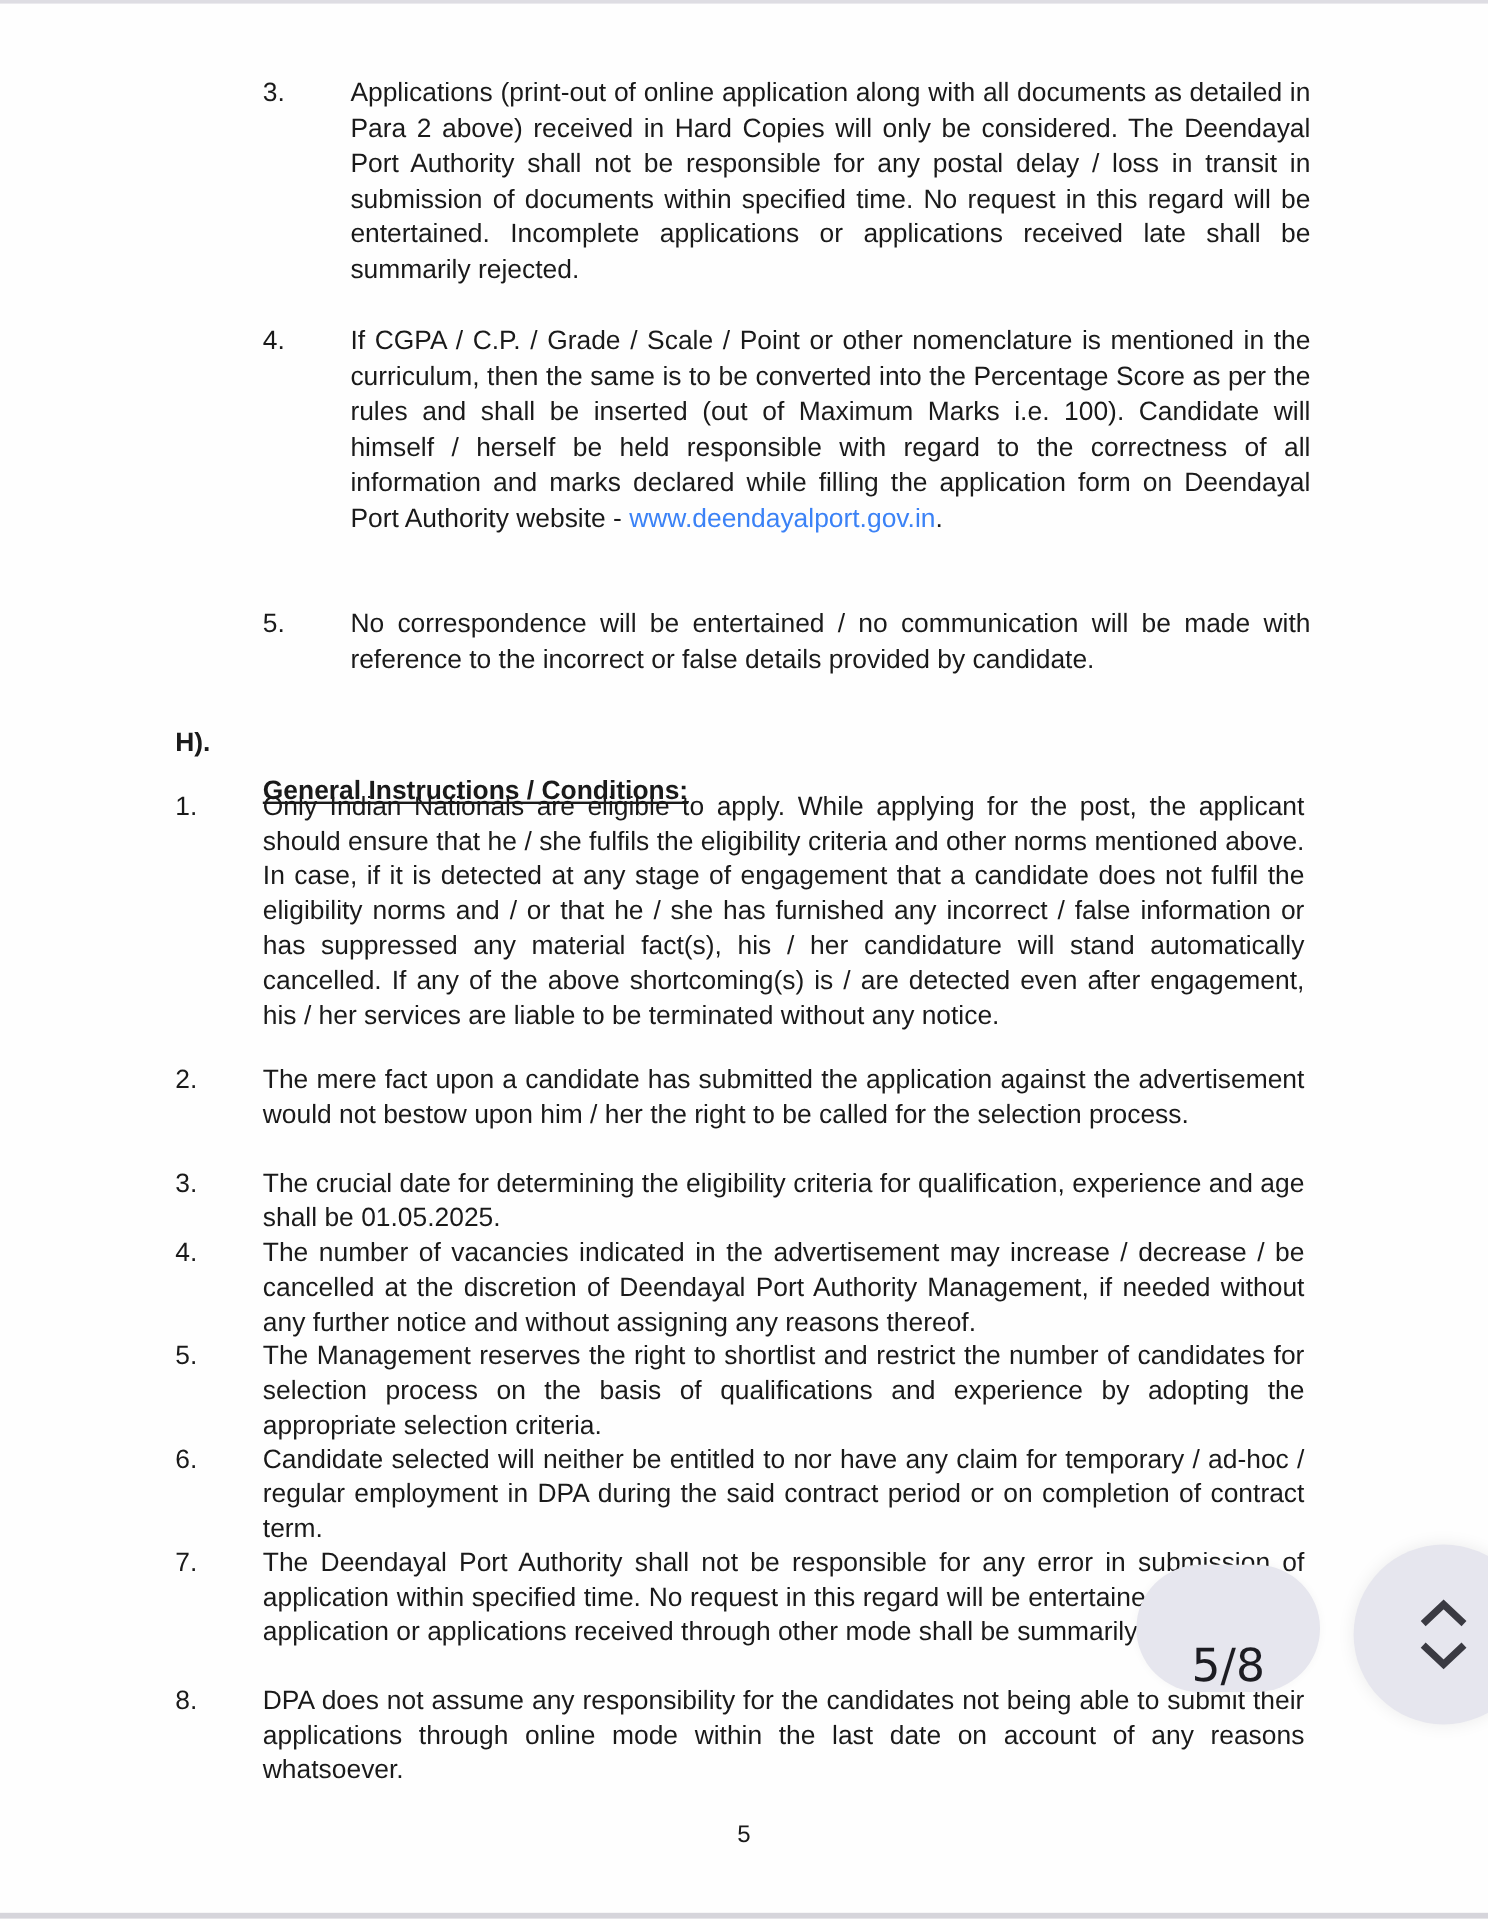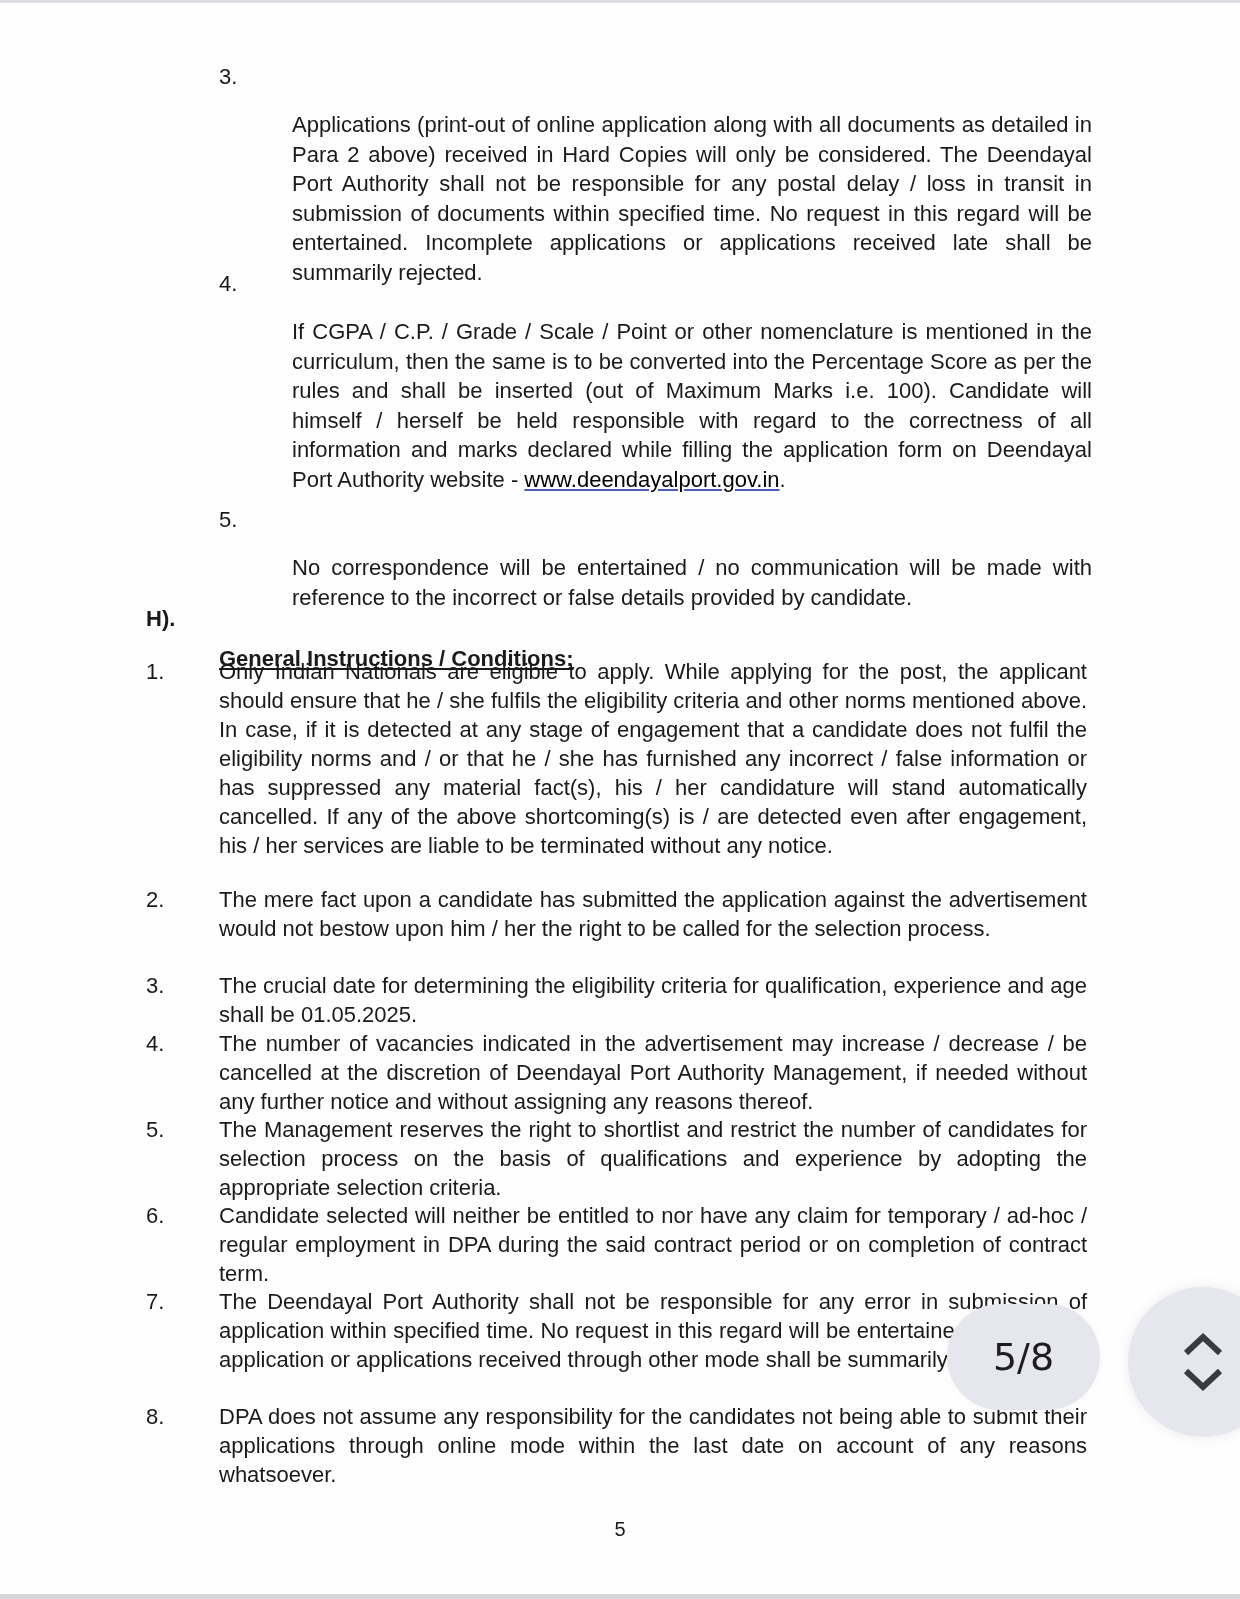--- a/index.html
+++ b/index.html
@@ -12,40 +12,40 @@
   .top-bar { position: absolute; left: 0; top: 0; width: 1240px; height: 3px; background: #dedde3; }
   .bottom-bar { position: absolute; left: 0; top: 1594px; width: 1240px; height: 5px; background: #d6d5db; }
   .page { position: absolute; left: 0; top: 0; width: 1240px; height: 1594px; }
 
   .item { position: absolute; font-size: 22px; line-height: 29.6px; }
   .num { position: absolute; top: 0; }
   .text { position: absolute; top: 0; text-align: justify; text-align-last: left; }
 
   .sub .num { left: 0; }
   .sub { left: 219px; }
-  .sub .text { left: 73px; width: 800px; margin-top: 48px; }
+  .sub .text { left: 73px; width: 800px; }
 
   .main { left: 146px; }
   .main .num { left: 0; }
   .main .text { left: 73px; width: 868px; }
   .main { line-height: 29px; }
 
   .heading { position: absolute; left: 146px; top: 604px; font-size: 22px; font-weight: bold; line-height: 30px; }
   .heading .h-num { position: absolute; left: 0; top: 0; }
   .heading .h-title { position: absolute; left: 73px; top: 0; text-decoration: underline; white-space: nowrap; margin-top: 40px; }
 
-  .link { color: #000000; text-decoration: underline; text-decoration-color: #4a5bb8; }
+  .link { color: #3b82f6; text-decoration-color: #4a5bb8; }
   b.bold { font-weight: normal; }
 
   .page-number { position: absolute; left: 0; width: 1240px; top: 1518px; text-align: center; font-size: 20px; }
 
   .page-counter {
     position: absolute; left: 947px; top: 1304px; width: 153px; height: 106px;
     border-radius: 53px; background: #e6e6ee;
-    display: flex; align-items: center; justify-content: center;
+    display: flex; align-items: flex-end; justify-content: center;
     font-size: 38px; color: #1c1c22; font-family: "DejaVu Sans", sans-serif;
     box-shadow: 0 0 8px rgba(0,0,0,0.04);
   }
   .nav-button {
     position: absolute; left: 1128px; top: 1287px; width: 150px; height: 150px;
     border-radius: 50%; background: #e6e6ee;
     box-shadow: 0 0 14px rgba(0,0,0,0.08);
   }
   .nav-button svg { position: absolute; left: 38px; top: 38px; }
 </style>

